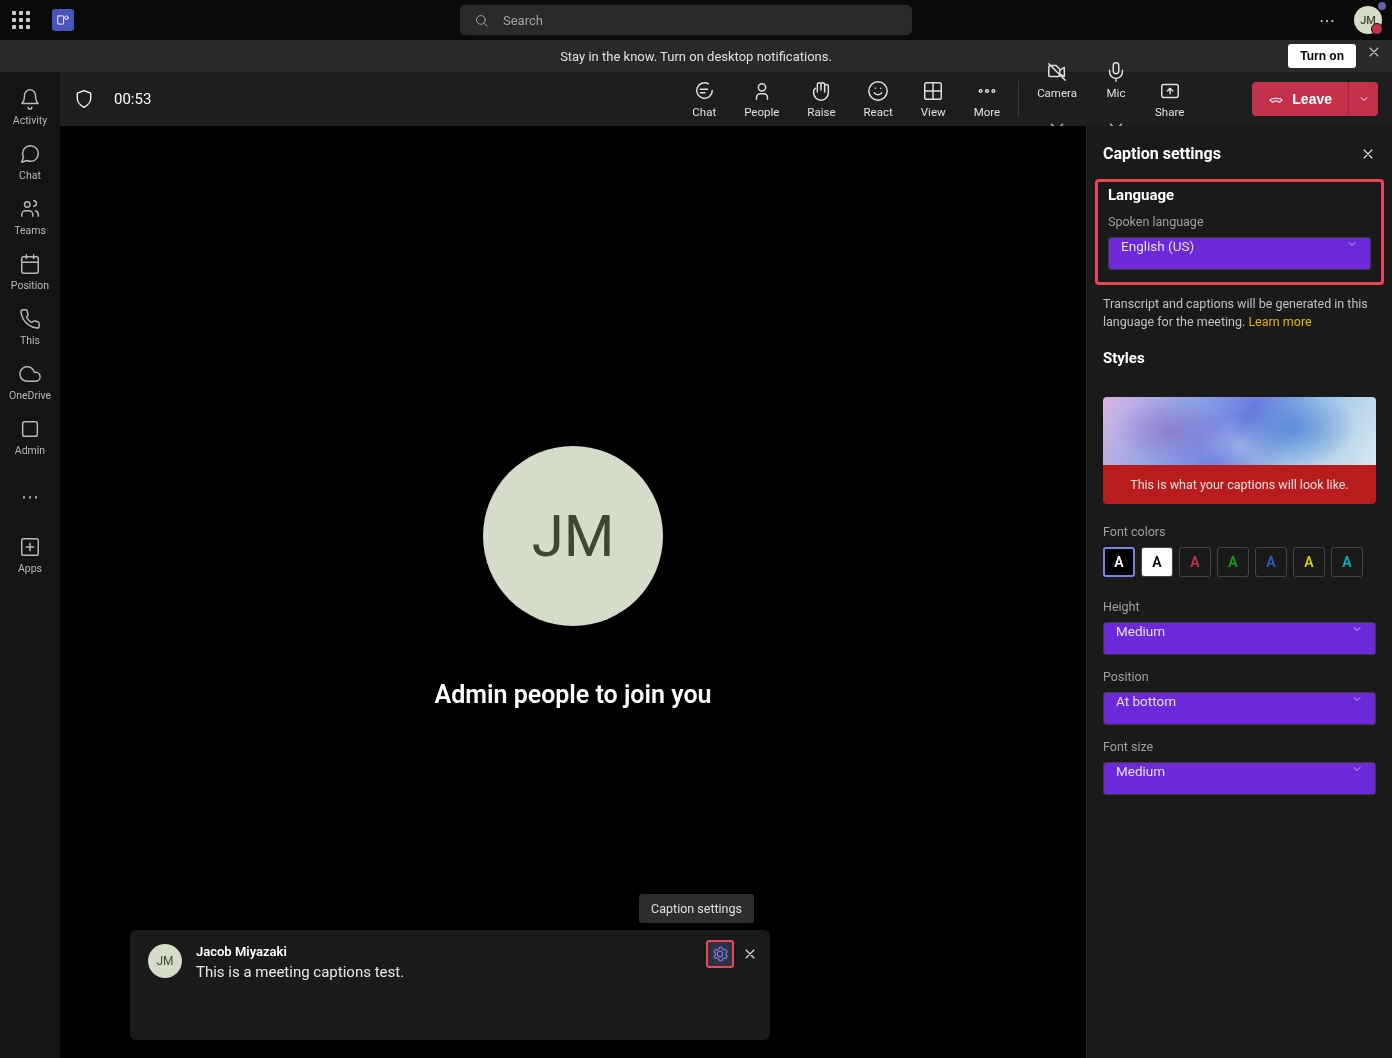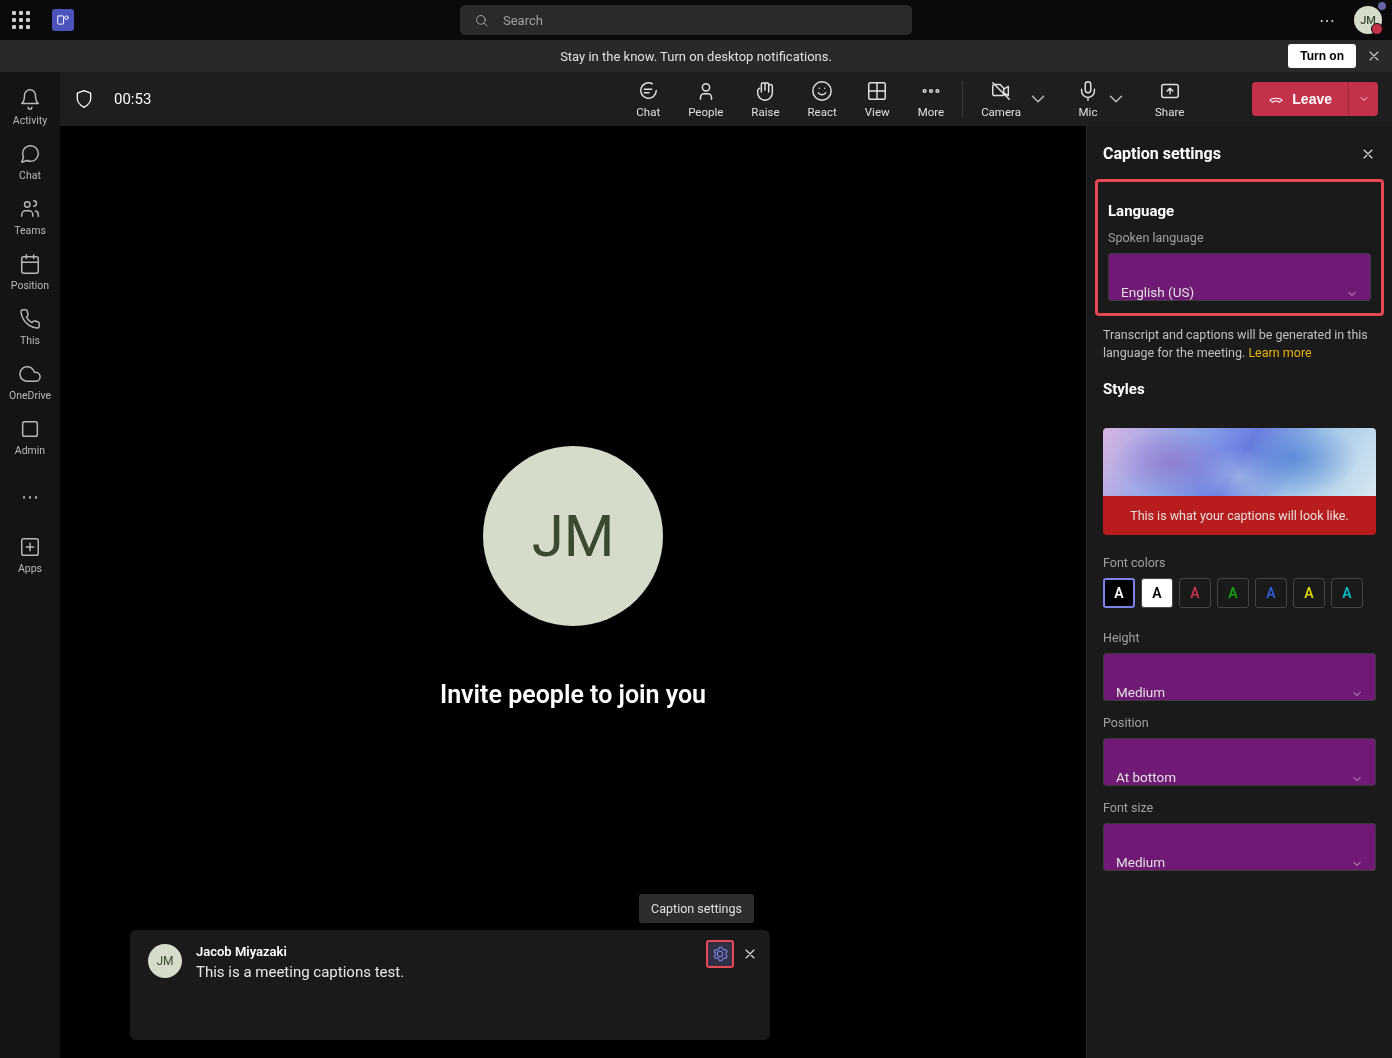--- a/index.html
+++ b/index.html
@@ -13,39 +13,39 @@
 .searchbox { position:absolute; left:460px; width:452px; height:30px; background:#2a2a2a; border-radius:5px; display:flex; align-items:center; padding:0 14px; color:#a0a0a0; }
 .searchbox svg { margin-right:14px; }
 .top-right { position:absolute; right:10px; display:flex; align-items:center; gap:18px; }
 .avatar-sm { width:28px; height:28px; border-radius:50%; background:#d5dcc9; color:#3a4a2e; display:flex; align-items:center; justify-content:center; font-size:11px; font-weight:500; position:relative; }
 .avatar-sm::after { content:""; position:absolute; right:-1px; bottom:-1px; width:10px; height:10px; background:#c4314b; border-radius:50%; border:1px solid #0a0a0a; }
 .avatar-sm::before { content:""; position:absolute; right:-4px; top:-4px; width:8px; height:8px; background:#6264a7; border-radius:50%; }
 .ellipsis-h { color:#ccc; font-size:16px; letter-spacing:1px; }
 
 
 .notif { height:32px; background:#292929; display:flex; align-items:center; justify-content:center; color:#e0e0e0; position:relative; }
-.notif-actions { position:absolute; right:10px; display:flex; align-items:center; gap:10px; }
+.notif-actions { position:absolute; right:10px; display:flex; gap:10px; }
 .turn-on { background:#fff; color:#000; border:none; padding:5px 12px; border-radius:3px; font-size:12px; font-weight:600; }
 .close-x { width:16px; height:16px; color:#ccc; cursor:pointer; }
 
 
 .leftrail { position:absolute; left:0; top:72px; width:60px; bottom:0; background:#141414; display:flex; flex-direction:column; align-items:center; padding-top:8px; }
 .rail-item { width:60px; height:55px; display:flex; flex-direction:column; align-items:center; justify-content:center; gap:4px; color:#b8b8b8; font-size:10.5px; cursor:pointer; }
 .rail-item svg { width:22px; height:22px; }
 .rail-more { margin-top:4px; }
 
 
 .meetbar { position:absolute; left:60px; right:0; top:72px; height:54px; background:#1e1e1e; display:flex; align-items:center; padding:0 14px; }
 .shield { color:#fff; }
 .timer { margin-left:20px; font-size:15px; color:#fff; }
 .meet-tools { margin-left:auto; display:flex; align-items:center; }
 .tool { display:flex; flex-direction:column; align-items:center; gap:3px; padding:0 14px; color:#e0e0e0; font-size:11.5px; cursor:pointer; }
 .tool svg { width:22px; height:22px; }
 .tool-sep { width:1px; height:36px; background:#3a3a3a; margin:0 4px; }
-.tool-wchev { flex-direction:row; gap:6px; }
+.tool-wchev { flex-direction:column; gap:16px; }
 .tool-wchev .tool-col { display:flex; flex-direction:column; align-items:center; gap:3px; }
 .chev-sm { color:#bbb; }
 .leave-grp { display:flex; margin-left:10px;padding-left:44px; }
 .leave-btn { background:#c4314b; color:#fff; border:none; height:34px; padding:0 16px; border-radius:4px 0 0 4px; display:flex; align-items:center; gap:8px; font-size:14px; font-weight:600; }
 .leave-chev { background:#c4314b; border:none; border-left:1px solid rgba(0,0,0,.2); width:30px; height:34px; border-radius:0 4px 4px 0; color:#fff; display:flex; align-items:center; justify-content:center; }
 
 
 .stage { position:absolute; left:60px; top:126px; right:306px; bottom:0; background:#000; display:flex; flex-direction:column; align-items:center; }
 .big-avatar { width:180px; height:180px; border-radius:50%; background:#d5dcc9; color:#3a4930; display:flex; align-items:center; justify-content:center; font-size:58px; font-weight:400; margin-top:320px; }
 .invite-text { margin-top:54px; font-size:25px; font-weight:600; color:#fff; }
@@ -58,25 +58,25 @@
 .cap-text { font-size:15px; color:#e8e8e8; margin-top:4px; }
 .cap-ctl { position:absolute; right:12px; top:10px; display:flex; gap:8px; align-items:center; }
 .gear-hl { width:28px; height:28px; border:2.5px solid #e74856; border-radius:3px; display:flex; align-items:center; justify-content:center; background:rgba(98,100,167,.3); }
 .gear-hl svg { color:#7b83eb; }
 .cap-tooltip { position:absolute; right:16px; top:-36px; background:#2d2d2d; padding:7px 12px; border-radius:3px; font-size:12.5px; color:#e0e0e0; }
 
 
 .rpanel { position:absolute; right:0; top:126px; width:306px; bottom:0; background:#1a1a1a; border-left:1px solid #2a2a2a; overflow-y:auto; }
 .panel-head { display:flex; align-items:center; justify-content:space-between; padding:18px 16px 12px; }
 .panel-title { font-size:16px; font-weight:700; color:#fff; }
-.lang-hl { margin:4px 8px; border:3px solid #e74856; border-radius:4px; padding:20px 10px 12px; }
+.lang-hl { margin:4px 8px; border:3px solid #e74856; border-radius:4px; padding:4px 10px 12px; }
 .section-title { font-size:15px; font-weight:700; color:#fff; margin-bottom:10px; }
 .field-label { font-size:12.5px; color:#a0a0a0; margin-bottom:8px; }
 .rp-section { padding:4px 16px 10px; }
-.select { height:48px; background:#701a75; border:1px solid #3a3a3a; border-radius:3px; display:flex; align-items:flex-end; justify-content:space-between; padding:0 12px; color:#e0e0e0; font-size:13.5px; cursor:pointer; }
+.select { height:33px; background:#6d28d9; border:1px solid #3a3a3a; border-radius:3px; display:flex; align-items:flex-start; justify-content:space-between; padding:0 12px; color:#e0e0e0; font-size:13.5px; cursor:pointer; }
 .help-text { font-size:12.5px; color:#c0c0c0; margin-top:10px; line-height:1.45; padding:0 16px; }
 .help-text a { color:#eab308; text-decoration:none; }
 .style-preview { margin:10px 16px 0; border-radius:4px; overflow:hidden; }
 .preview-img { height:68px; background:linear-gradient(120deg,#d8b4e2 0%,#8ba4e8 30%,#6c7ce0 50%,#9fc5e8 70%,#d8e8f0 100%); position:relative; }
 .preview-img::before { content:""; position:absolute; inset:0; background: radial-gradient(ellipse 80px 50px at 25% 50%, rgba(140,110,200,.7), transparent 70%), radial-gradient(ellipse 90px 55px at 70% 45%, rgba(70,120,210,.7), transparent 70%), radial-gradient(ellipse 60px 40px at 50% 70%, rgba(180,200,235,.6), transparent 70%); }
 .preview-cap { background:#b91c1c; padding:12px; text-align:center; font-size:12.5px; color:#e0e0e0; }
 .swatch-row { display:flex; gap:6px; margin-top:8px; }
 .swatch { width:32px; height:30px; border-radius:3px; border:1px solid #444; display:flex; align-items:center; justify-content:center; font-size:14px; font-weight:600; cursor:pointer; }
 .swatch.sel { border:2px solid #7b83eb; }
 .bgswatch { width:32px; height:30px; border-radius:3px; border:1px solid #444; cursor:pointer; }
@@ -278,21 +278,21 @@
           </svg>
         </button>
     </div>
   </div>
 </div>
 
 <div class="stage">
   <div class="big-avatar">
       <span>JM</span>
     </div>
-  <div class="invite-text">Invite people to join you</div>
+  <div class="invite-text">Admin people to join you</div>
 
   <div class="caption-bar">
     <div class="cap-tooltip">Caption settings</div>
     <div class="caption-left">
       <div class="cap-avatar">
           <span>JM</span>
         </div>
       <div>
         <div class="cap-name">Jacob Miyazaki</div>
         <div class="cap-text">This is a meeting captions test.</div>

